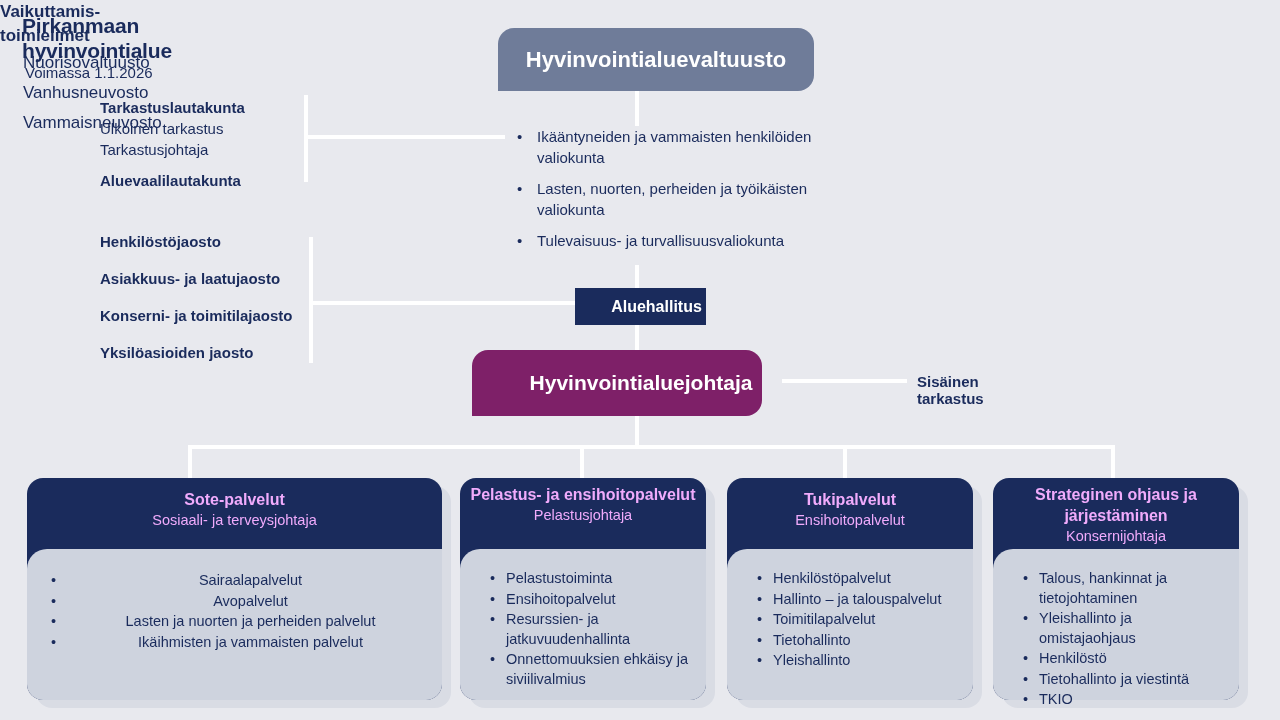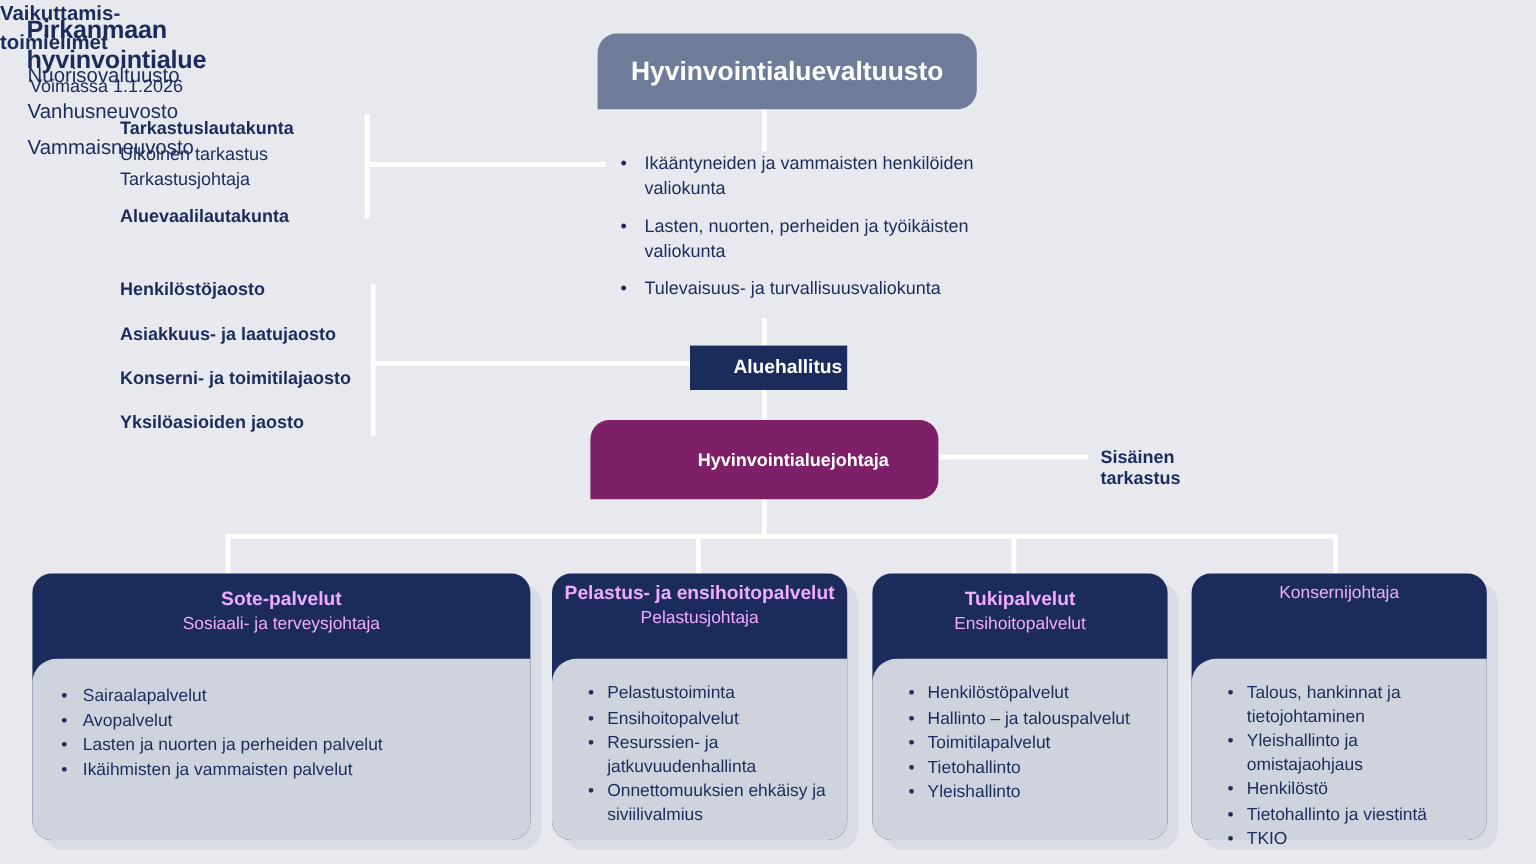--- a/index.html
+++ b/index.html
@@ -16,21 +16,21 @@
   .logo { position: absolute; left: 22px; top: 13px; font-weight: bold; font-size: 21px; line-height: 25px; letter-spacing: -0.2px; }
   .validity { position: absolute; left: 25px; top: 64px; font-size: 15px; }
 
   
   .line { position: absolute; background: var(--line, #ffffff); }
 
   
   .box { position: absolute; display: flex; align-items: center; justify-content: center; color: #fff; font-weight: bold; text-align: center; }
   .council-box { left: 498px; top: 28px; width: 316px; height: 63px; background: var(--slate-box, #6f7c99); border-radius: 16px 16px 16px 0; font-size: 22px; justify-content: center; }
   .board-box { left: 575px; top: 288px; width: 131px; height: 37px; background: var(--navy, #1a2b5c); font-size: 16px; padding-left: 32px; }
-  .director-box { left: 492px; top: 350px; width: 290px; height: 66px; background: var(--purple-box, #7e2068); border-radius: 16px 16px 16px 0; font-size: 15px; padding-left: 48px; }
+  .director-box { left: 472px; top: 350px; width: 290px; height: 66px; background: var(--purple-box, #7e2068); border-radius: 16px 16px 16px 0; font-size: 21px; padding-left: 48px; }
 
   
   .side-group { position: absolute; font-size: 15px; line-height: 21px; }
   .side-group .bold { font-weight: bold; }
   .audit-group { left: 100px; top: 97px; width: 215px; }
   .audit-group .second-title { margin-top: 10px; }
   .sections-group { left: 100px; top: 231px; width: 218px; font-weight: bold; }
   .sections-group div { margin-bottom: 16px; }
   .influence-group { left: 1020px; top: 94px; width: 230px; font-size: 17px; line-height: 24px; }
   .influence-group .inf-title { font-weight: bold; margin-bottom: 3px; }
@@ -57,21 +57,21 @@
   .card-body ul { list-style: none; font-size: 14.5px; line-height: 19.5px; }
   .card-body li { position: relative; padding-left: 18px; margin-bottom: 1px; }
   .card-body li::before { content: "\2022"; position: absolute; left: 2px; }
   .card.c1 { left: 27px;  width: 415px; }
   .card.c2 { left: 460px; width: 246px; }
   .card.c3 { left: 727px; width: 246px; }
   .card.c4 { left: 993px; width: 246px; }
   .card.c2 .card-body, .card.c3 .card-body, .card.c4 .card-body { padding-left: 28px; }
   .card.c1 .card-body { padding-left: 40px; padding-top: 22px; }
   .card.c1 .card-body li::before { left: -16px; }
-  .card.c1 .card-body li { padding-left: 2px; }
+  .card.c1 .card-body li { padding-left: 2px; text-align: center; }
 </style>
 </head>
 <body>
 
 <div id="stage">
 
   <div class="line" style="left:304px; top:95px;  width:4px;  height:87px;"></div>
   <div class="line" style="left:306px; top:135px; width:200px; height:4px;"></div>
   <div class="line" style="left:309px; top:237px; width:4px;  height:126px;"></div>
   <div class="line" style="left:311px; top:301px; width:264px; height:4px;"></div>
@@ -181,20 +181,21 @@
         <li>Hallinto – ja talouspalvelut</li>
         <li>Toimitilapalvelut</li>
         <li>Tietohallinto</li>
         <li>Yleishallinto</li>
       </ul>
     </div>
   </div>
 
   <div class="card c4">
     <div class="card-header">
+      <div class="card-title">Strateginen ohjaus ja järjestäminen</div>
       <div class="card-sub">Konsernijohtaja</div>
     </div>
     <div class="card-body">
       <ul>
         <li>Talous, hankinnat ja tietojohtaminen</li>
         <li>Yleishallinto ja omistajaohjaus</li>
         <li>Henkilöstö</li>
         <li>Tietohallinto ja viestintä</li>
         <li>TKIO</li>
       </ul>

